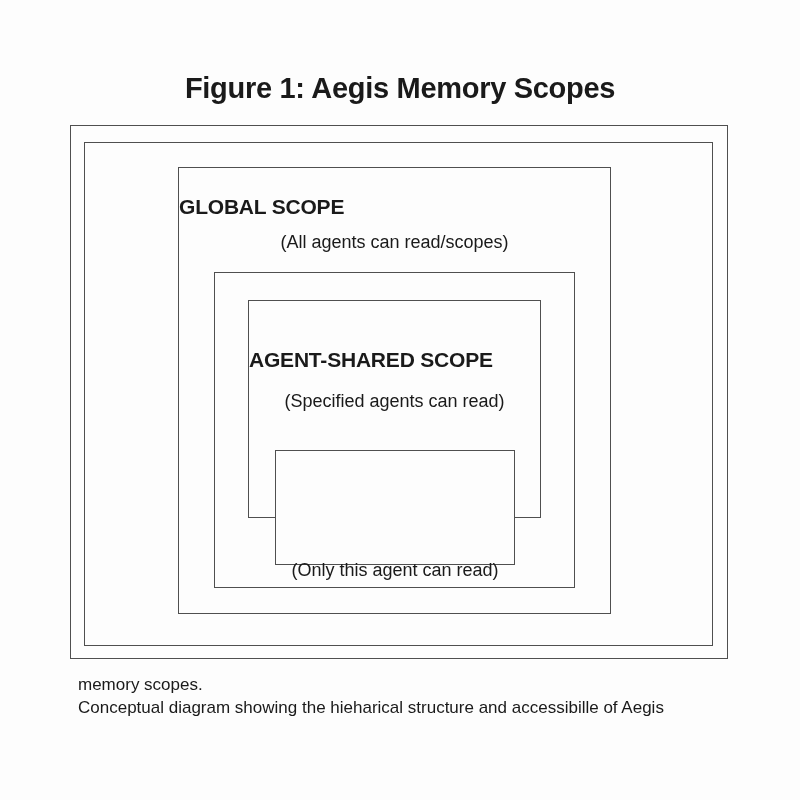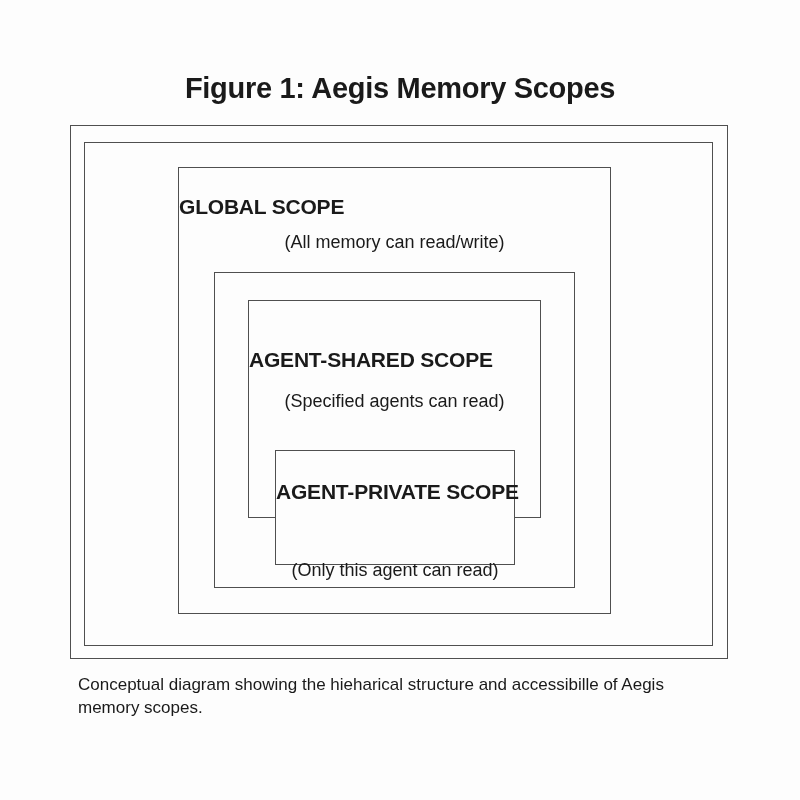--- a/index.html
+++ b/index.html
@@ -70,32 +70,31 @@
 
 <div class="stage">
 
   <div class="figure-title">Figure 1: Aegis Memory Scopes</div>
 
   <div class="rect frame-outer"></div>
   <div class="rect frame-inner"></div>
 
   <div class="rect global-box">
     <div class="scope-name">GLOBAL SCOPE</div>
-    <div class="scope-access">(All memory can read/write)</div>
+    <div class="scope-access">(All agents can read/scopes)</div>
   </div>
 
   <div class="rect shared-outer"></div>
   <div class="rect shared-inner">
     <div class="scope-name">AGENT-SHARED SCOPE</div>
     <div class="scope-access">(Specified agents can read)</div>
   </div>
 
   <div class="rect private-box">
-    <div class="scope-name">AGENT-PRIVATE SCOPE</div>
     <div class="scope-access">(Only this agent can read)</div>
   </div>
 
   <div class="figure-caption">
+    <div>memory scopes.</div>
     <div>Conceptual diagram showing the hieharical structure and accessibille of Aegis</div>
-    <div>memory scopes.</div>
   </div>
 
 </div>
 
 </body></html>

